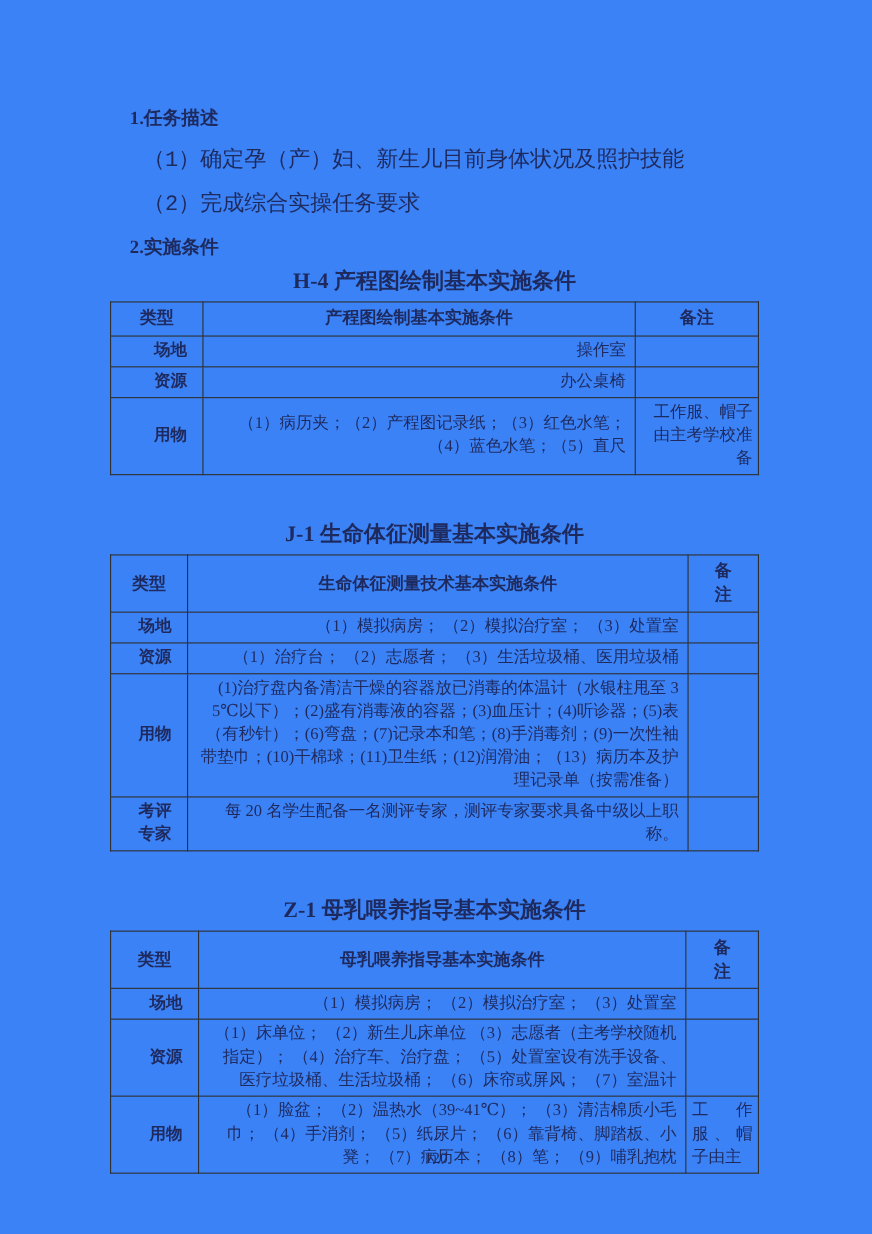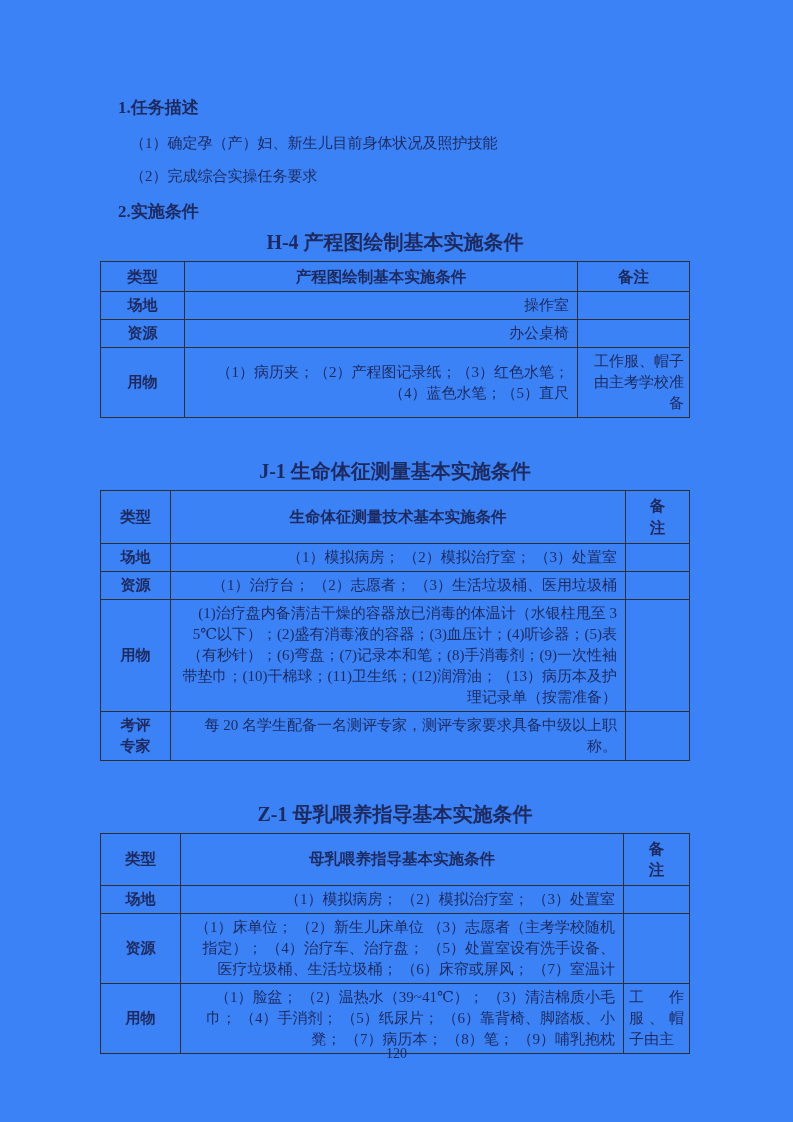--- a/index.html
+++ b/index.html
@@ -10,38 +10,38 @@
     background: #3b82f6;
     position: relative;
     overflow: hidden;
     font-family: "Liberation Serif", "DejaVu Serif", serif;
     color: var(--text, #1e2a5e);
   }
   .content { position: absolute; left: 100px; top: 96px; width: 590px; }
 
   .heading { font-size: 17px; font-weight: bold; padding-left: 18px; margin-bottom: 14px; }
   .heading.second { margin-top: 2px; margin-bottom: 2px; }
-  .body-line { font-size: 15px; padding-left: 30px; margin-bottom: 13px; line-height: 1.35; }
+  .body-line { font-size: 20px; padding-left: 30px; margin-bottom: 13px; line-height: 1.35; font-family: Liberation Mono, monospace; }
 
   .table-block { margin-bottom: 40px; }
   .table-title { text-align: center; font-weight: bold; font-size: 20px; margin: 0 0 5px 0; }
   .table-block.first .table-title { margin-top: 6px; }
 
   table { width: 590px; border-collapse: collapse; table-layout: fixed; }
   th, td {
     border: 1px solid var(--border, #2f2f2f);
     padding: 3px 8px;
     font-size: 15px;
     line-height: 1.4;
     vertical-align: middle;
     word-break: break-all;
     text-align: right;
   }
   th { font-weight: bold; text-align: center; font-size: 15.5px; padding: 4px 18px; }
-  td.type-cell { font-weight: bold; text-align: center; padding: 3px 14px; }
+  td.type-cell { font-weight: bold; text-align: right; padding: 3px 14px; }
   td.note-cell { padding: 3px 5px; }
   .t3 td.note-cell { text-align: justify; }
 
   .page-number { position: absolute; bottom: 60px; left: 0; right: 0; text-align: center; font-size: 14px; }
 </style>
 </head>
 <body>
 
 <div class="page">
   <div class="content">

